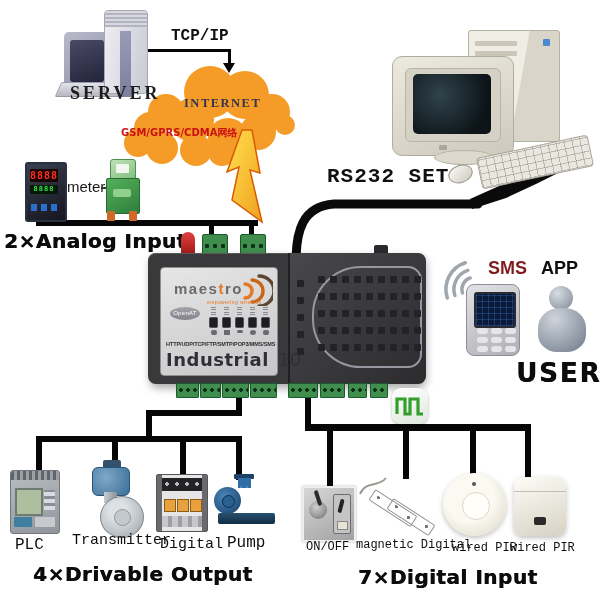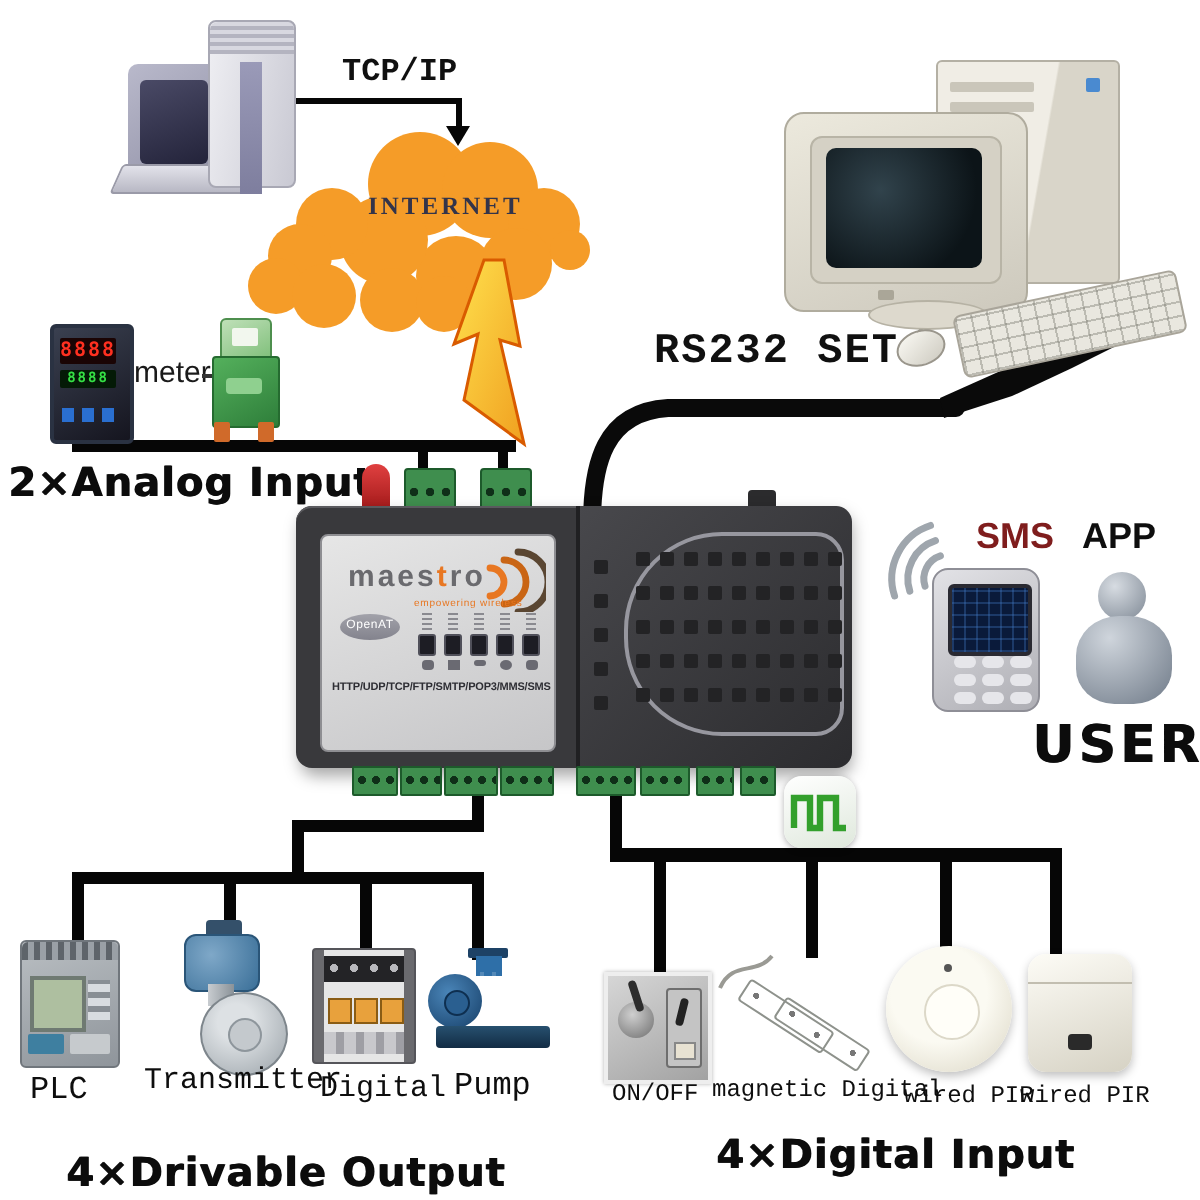--- a/index.html
+++ b/index.html
@@ -36,20 +36,21 @@
       <circle cx="56" cy="54" r="18"></circle>
         <circle cx="40" cy="70" r="16"></circle>
         <circle cx="28" cy="85" r="14"></circle>
       <circle cx="52" cy="90" r="16"></circle>
         <circle cx="86" cy="92" r="16"></circle>
         <circle cx="112" cy="94" r="14"></circle>
       <circle cx="175" cy="67" r="10"></circle>
     </g>
   </svg>
   <div class="abs serif" style="left:184px;top:96px;font-size:12.5px;font-weight:700;letter-spacing:1.5px;color:#33344a;">INTERNET</div>
+  <div class="abs" style="left:121px;top:126px;font-size:10px;font-weight:700;color:#CC1111;font-family:'DejaVu Sans',sans-serif;">GSM/GPRS/CDMA网络</div>
 
   <div class="wire" style="left:148px;top:49px;width:83px;height:3px;"></div>
   <div class="wire" style="left:228px;top:49px;width:3px;height:15px;"></div>
   <div class="abs" style="left:223px;top:63px;width:0;height:0;border-left:6px solid transparent;border-right:6px solid transparent;border-top:10px solid #060606;"></div>
 
   <div class="wire" style="left:36px;top:216px;width:5px;height:6px;"></div>
   <div class="wire" style="left:36px;top:220px;width:222px;height:6px;"></div>
   <div class="wire" style="left:209px;top:226px;width:5px;height:9px;"></div>
   <div class="wire" style="left:249px;top:226px;width:5px;height:9px;"></div>
 
@@ -88,20 +89,21 @@
   <div class="abs">
     <div class="abs" style="left:64px;top:32px;width:48px;height:60px;background:linear-gradient(145deg,#b9b9cb,#8e8ea4);border-radius:5px;">
       <div class="abs" style="left:6px;top:8px;width:34px;height:42px;background:linear-gradient(160deg,#4a4a66,#23233a);border-radius:3px;"></div>
     </div>
     <div class="abs" style="left:58px;top:82px;width:70px;height:13px;background:linear-gradient(#e2e2ea,#b8b8c4);border:1px solid #9a9aa8;border-radius:2px;transform:skewX(-24deg);"></div>
     <div class="abs" style="left:104px;top:10px;width:42px;height:82px;background:linear-gradient(100deg,#efeff3,#c9c9d3);border:1px solid #a8a8b4;border-radius:4px;">
       <div class="abs" style="left:0;top:0;width:100%;height:16px;background:repeating-linear-gradient(0deg,#b4b4c0 0 2px,#d8d8e0 2px 4px);border-radius:4px 4px 0 0;"></div>
       <div class="abs" style="left:15px;top:20px;width:11px;height:66px;background:linear-gradient(#9a9ab8,#7e7e9e);"></div>
     </div>
   </div>
+  <div class="abs serif" style="left:70px;top:83px;font-size:18px;font-weight:600;letter-spacing:3px;color:#1c1c1c;">SERVER</div>
   <div class="abs mono" style="left:171px;top:27px;font-size:16px;font-weight:600;color:#101010;">TCP/IP</div>
 
   <div class="abs">
     <div class="abs" style="left:468px;top:30px;width:90px;height:110px;background:linear-gradient(100deg,#f0ede5 55%,#d9d5c9 56%);border:1px solid #b4b0a4;border-radius:3px;">
       <div class="abs" style="left:6px;top:10px;width:42px;height:5px;background:#cac6ba;border-radius:1px;"></div>
       <div class="abs" style="left:6px;top:20px;width:42px;height:5px;background:#cac6ba;border-radius:1px;"></div>
       <div class="abs" style="left:74px;top:8px;width:7px;height:7px;background:#4a8ad0;border-radius:1px;"></div>
       <div class="abs" style="left:8px;top:36px;width:28px;height:3px;background:#9c988c;"></div>
     </div>
     <div class="abs" style="left:392px;top:56px;width:120px;height:98px;background:linear-gradient(160deg,#ece9dd,#cdc9bd);border:1px solid #b0ac9e;border-radius:10px;">
@@ -190,20 +192,24 @@
             <span class="led"></span>
             <span class="glyph" style="border-radius:50%;"></span>
           </div>
         <div class="ind">
             <span class="micro"></span>
             <span class="led"></span>
             <span class="glyph"></span>
           </div>
       </div>
       <div class="abs" style="left:5px;top:73px;width:108px;font-size:5.5px;font-weight:700;color:#2e2e34;letter-spacing:-.1px;white-space:nowrap;">HTTP/UDP/TCP/FTP/SMTP/POP3/MMS/SMS</div>
+      <div class="abs" style="left:5px;top:81px;white-space:nowrap;">
+        <span style="font-family:'DejaVu Sans',sans-serif;font-size:18px;font-weight:800;color:#2F2F38;letter-spacing:.5px;">Industrial</span>
+        <span style="font-family:'DejaVu Sans',sans-serif;font-size:18px;font-weight:400;color:#2F2F38;margin-left:5px;">10</span>
+      </div>
     </div>
   </div>
 
   <div class="termB" style="left:176px;width:21px;"></div>
   <div class="termB" style="left:200px;width:19px;"></div>
   <div class="termB" style="left:222px;width:25px;"></div>
   <div class="termB" style="left:250px;width:25px;"></div>
   <div class="termB" style="left:288px;width:28px;"></div>
   <div class="termB" style="left:320px;width:23px;"></div>
   <div class="termB" style="left:348px;width:17px;"></div>
@@ -268,21 +274,21 @@
     <div class="abs" style="left:214px;top:487px;width:27px;height:27px;border-radius:50%;background:radial-gradient(circle at 38% 35%,#4a85b8,#163f68);border:1px solid #123least;">
       <div class="abs" style="left:8px;top:8px;width:11px;height:11px;border-radius:50%;background:#2a5f90;border:1px solid #0e2f50;"></div>
     </div>
     <div class="abs" style="left:218px;top:513px;width:57px;height:11px;background:linear-gradient(#27506f,#122c44);border-radius:2px;"></div>
   </div>
 
   <div class="abs mono" style="left:15px;top:536px;font-size:16px;color:#0e0e0e;">PLC</div>
   <div class="abs mono" style="left:72px;top:532px;font-size:15px;color:#0e0e0e;">Transmitter</div>
   <div class="abs mono" style="left:160px;top:536px;font-size:15px;color:#0e0e0e;">Digital</div>
   <div class="abs mono" style="left:227px;top:534px;font-size:16px;color:#0e0e0e;">Pump</div>
-  <div class="abs cap" style="left:33px;top:562px;font-size:20px;margin-top:12px;">4×Drivable Output</div>
+  <div class="abs cap" style="left:33px;top:562px;font-size:20px;">4×Drivable Output</div>
 
   <div class="abs" style="left:302px;top:486px;width:50px;height:52px;background:linear-gradient(150deg,#d6d6d6,#a2a2a2);border:2px solid #eee;box-shadow:0 0 2px rgba(0,0,0,.3);">
     <div class="abs" style="left:5px;top:13px;width:18px;height:18px;border-radius:50%;background:radial-gradient(circle at 40% 35%,#cfcfcf,#6e6e6e);"></div>
     <div class="abs" style="left:12px;top:2px;width:4px;height:16px;background:#2c2c2c;transform:rotate(-18deg);border-radius:2px;"></div>
     <div class="abs" style="left:29px;top:6px;width:16px;height:38px;background:#c4c4c4;border:1px solid #6e6e6e;border-radius:2px;">
       <div class="abs" style="left:5px;top:4px;width:4px;height:14px;background:#222;transform:rotate(14deg);border-radius:2px;"></div>
       <div class="abs" style="left:3px;top:26px;width:9px;height:7px;background:#e8e2d2;border:1px solid #888;"></div>
     </div>
   </div>
 
@@ -303,15 +309,15 @@
 
   <div class="abs" style="left:514px;top:477px;width:52px;height:59px;border-radius:9px;background:linear-gradient(160deg,#fdfcf6,#d6d2c4);box-shadow:0 2px 5px rgba(0,0,0,.25);">
     <div class="abs" style="left:0;top:14px;width:100%;height:1px;background:#c2beb0;"></div>
     <div class="abs" style="left:20px;top:40px;width:12px;height:8px;background:#2a2a2a;border-radius:2px;"></div>
   </div>
 
   <div class="abs mono" style="left:306px;top:540px;font-size:12px;color:#0e0e0e;">ON/OFF</div>
   <div class="abs mono" style="left:356px;top:538px;font-size:12px;color:#0e0e0e;">magnetic Digital</div>
   <div class="abs mono" style="left:452px;top:541px;font-size:12px;color:#0e0e0e;">wired PIR</div>
   <div class="abs mono" style="left:510px;top:541px;font-size:12px;color:#0e0e0e;">wired PIR</div>
-  <div class="abs cap" style="left:358px;top:565px;font-size:20px;">4×Digital Input</div>
+  <div class="abs cap" style="left:358px;top:565px;font-size:20px;">7×Digital Input</div>
 
 </div>
 
 </body></html>

